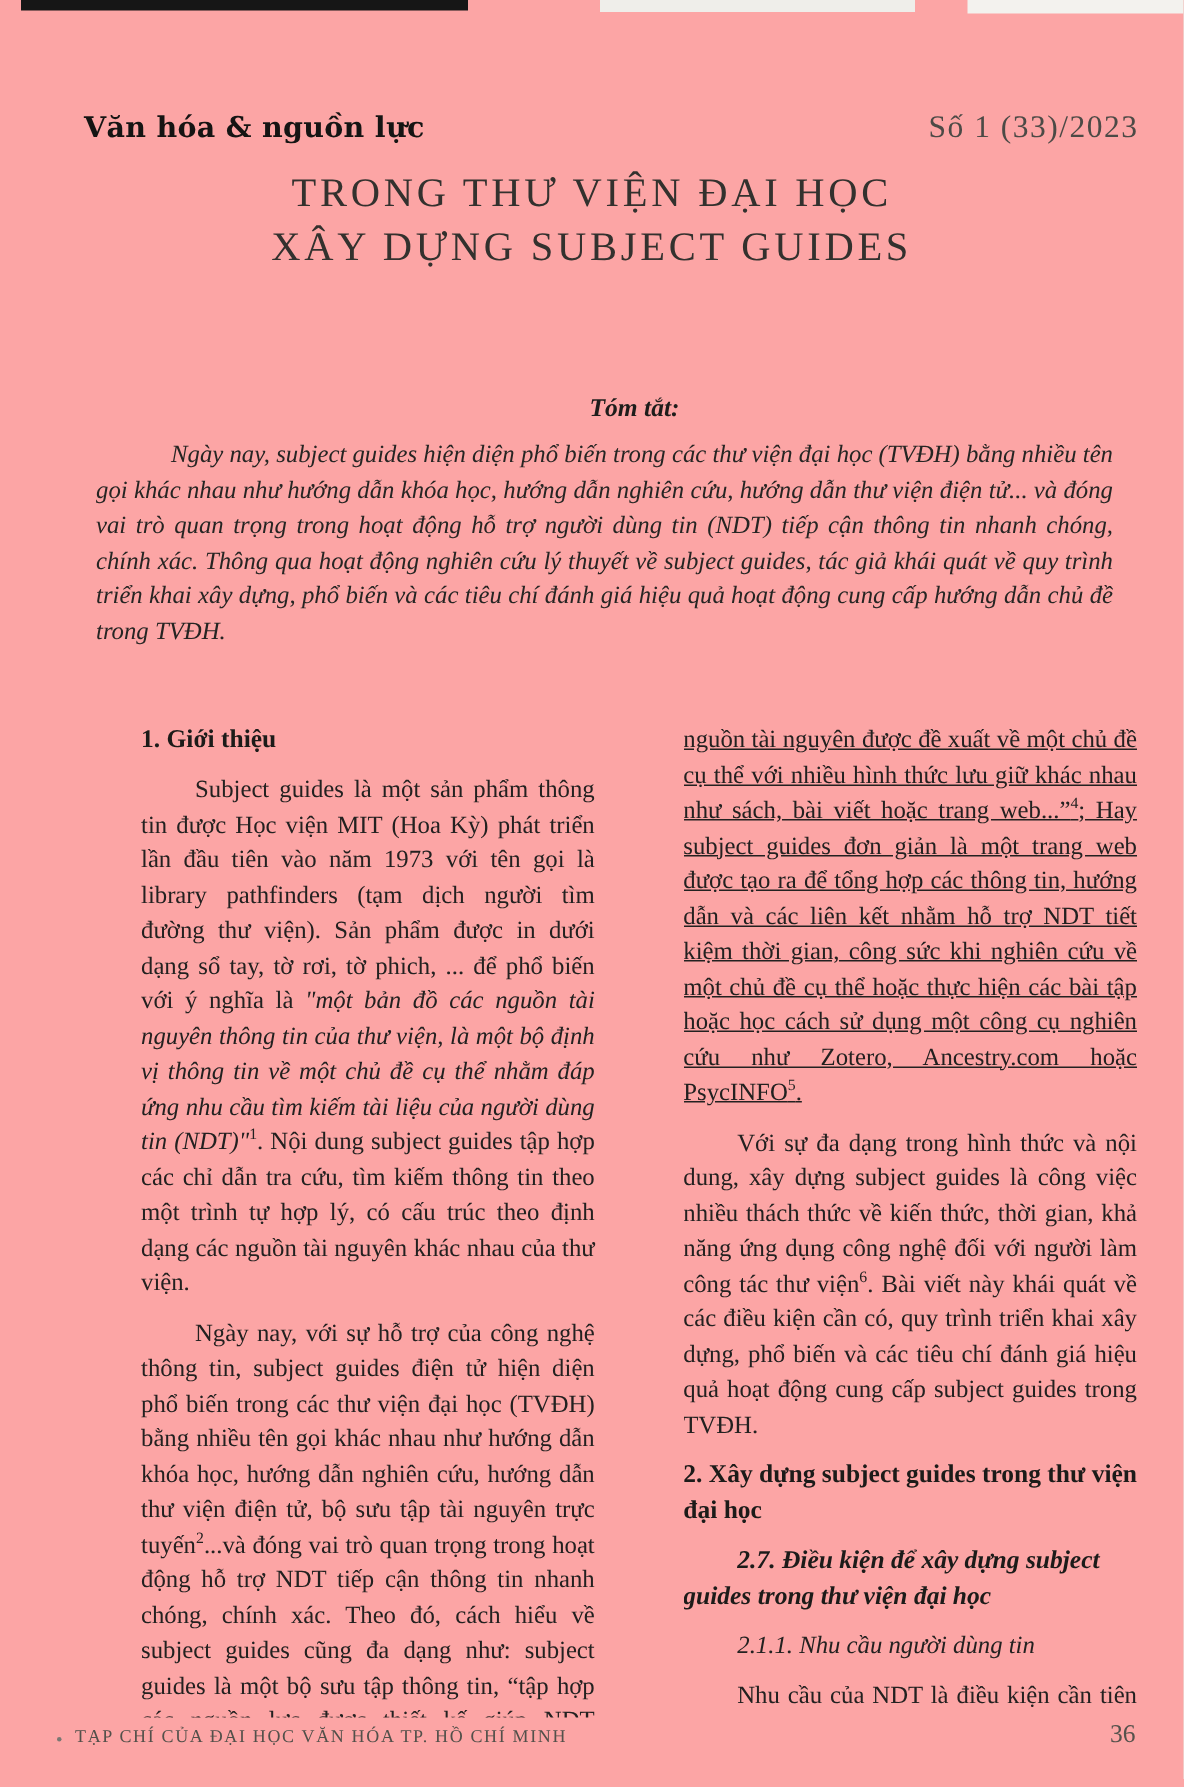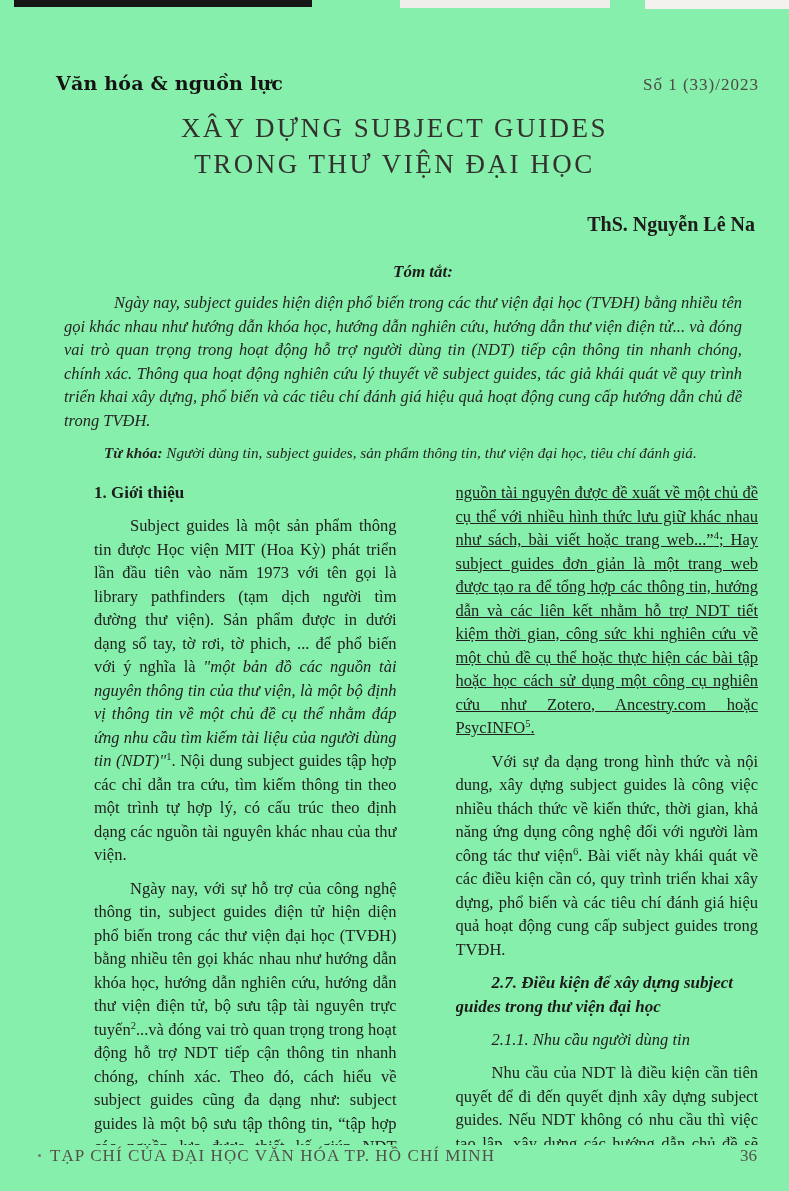--- a/index.html
+++ b/index.html
@@ -1,39 +1,39 @@
 <!DOCTYPE html>
 <html><head>
 <meta charset="utf-8">
 <style>
   html,body{margin:0;padding:0;background:#e9e7e2;}
   .page{
     position:relative;
     width:789px;height:1191px;
     margin:0 auto;
-    background:#86efac;
+    background:#fca5a5;
     font-family:"Liberation Serif", serif;
     color:#232120;
     overflow:hidden;
   }
   
   .scan-bar{position:absolute;top:0;left:14px;width:298px;height:7px;background:#161616;}
   .scan-bar-faint{position:absolute;top:0;left:400px;width:210px;height:8px;background:#efeeea;}
   .scan-bar-faint2{position:absolute;top:0;left:645px;width:220px;height:9px;background:#f3f2ee;}
 
   .header-row{
     position:absolute;top:72px;left:56px;right:30px;
     display:flex;justify-content:space-between;align-items:baseline;
   }
   .journal-name{
     font-family:"DejaVu Serif", serif;
     font-weight:bold;font-size:19px;color:#151413;letter-spacing:.2px;
   }
   .issue-number{
-    font-size:17px;color:#4c4a46;letter-spacing:1px;
+    font-size:21px;color:#4c4a46;letter-spacing:1px;
   }
   .article-title{
     position:absolute;top:110px;left:0;right:0;margin:0;
     text-align:center;font-weight:normal;
     font-size:27px;line-height:36px;letter-spacing:2.5px;
     color:#33312e;
   }
   .article-title .title-line{display:block;}
   .author{
     position:absolute;top:213px;right:34px;
@@ -83,60 +83,59 @@
   .body-p sup{font-size:10.5px;line-height:0;}
   .footer-row{
     position:absolute;top:1146px;left:50px;right:32px;
     display:flex;justify-content:space-between;align-items:baseline;
   }
   .footer-dot{
     position:absolute;left:-12px;top:8px;width:3px;height:3px;border-radius:50%;background:#7a7873;
   }
   .footer-journal{
     position:relative;
-    font-size:17px;letter-spacing:1.1px;color:#53504a;
+    font-size:12px;letter-spacing:1.1px;color:#53504a;
     font-family:"Liberation Serif", serif;
   }
   .page-number{font-size:17px;color:#55524c;}
 </style>
 </head>
 <body>
 
 <div class="page">
   <div class="scan-bar"></div>
   <div class="scan-bar-faint"></div>
   <div class="scan-bar-faint2"></div>
 
   <div class="header-row">
     <div class="journal-name">Văn hóa &amp; nguồn lực</div>
     <div class="issue-number">Số 1 (33)/2023</div>
   </div>
 
   <h1 class="article-title">
+    <span class="title-line">TRONG THƯ VIỆN ĐẠI HỌC</span>
     <span class="title-line">XÂY DỰNG SUBJECT GUIDES</span>
-    <span class="title-line">TRONG THƯ VIỆN ĐẠI HỌC</span>
   </h1>
 
-  <div class="author">ThS. Nguyễn Lê Na</div>
 
   <section class="abstract">
     <div class="abstract-label">Tóm tắt:</div>
     <p class="abstract-body">Ngày nay, subject guides hiện diện phổ biến trong các thư viện đại học (TVĐH) bằng nhiều tên gọi khác nhau như hướng dẫn khóa học, hướng dẫn nghiên cứu, hướng dẫn thư viện điện tử... và đóng vai trò quan trọng trong hoạt động hỗ trợ người dùng tin (NDT) tiếp cận thông tin nhanh chóng, chính xác. Thông qua hoạt động nghiên cứu lý thuyết về subject guides, tác giả khái quát về quy trình triển khai xây dựng, phổ biến và các tiêu chí đánh giá hiệu quả hoạt động cung cấp hướng dẫn chủ đề trong TVĐH.</p>
-    <p class="keywords-line"><strong class="kw-label">Từ khóa:</strong><span> Người dùng tin, subject guides, sản phẩm thông tin, thư viện đại học, tiêu chí đánh giá.</span></p>
   </section>
 
   <div class="columns">
     <div class="col">
       <h2 class="h-num">1. Giới thiệu</h2>
       <p class="body-p"><span>Subject guides là một sản phẩm thông tin được Học viện MIT (Hoa Kỳ) phát triển lần đầu tiên vào năm 1973 với tên gọi là library pathfinders (tạm dịch người tìm đường thư viện). Sản phẩm được in dưới dạng sổ tay, tờ rơi, tờ phich, ... để phổ biến với ý nghĩa là </span><em>"một bản đồ các nguồn tài nguyên thông tin của thư viện, là một bộ định vị thông tin về một chủ đề cụ thể nhằm đáp ứng nhu cầu tìm kiếm tài liệu của người dùng tin (NDT)"</em><sup>1</sup><span>. Nội dung subject guides tập hợp các chỉ dẫn tra cứu, tìm kiếm thông tin theo một trình tự hợp lý, có cấu trúc theo định dạng các nguồn tài nguyên khác nhau của thư viện.</span></p>
       <p class="body-p"><span>Ngày nay, với sự hỗ trợ của công nghệ thông tin, subject guides điện tử hiện diện phổ biến trong các thư viện đại học (TVĐH) bằng nhiều tên gọi khác nhau như hướng dẫn khóa học, hướng dẫn nghiên cứu, hướng dẫn thư viện điện tử, bộ sưu tập tài nguyên trực tuyến</span><sup>2</sup><span>...và đóng vai trò quan trọng trong hoạt động hỗ trợ NDT tiếp cận thông tin nhanh chóng, chính xác. Theo đó, cách hiểu về subject guides cũng đa dạng như: subject guides là một bộ sưu tập thông tin, “tập hợp các nguồn lực được thiết kế giúp NDT nghiên cứu và khám phá một cách đầy đủ về một chủ đề nào đó”</span><sup>3</sup><span>; subject guides là “danh sách các</span></p>
     </div>
     <div class="col">
       <p class="body-p no-indent"><span>nguồn tài nguyên được đề xuất về một chủ đề cụ thể với nhiều hình thức lưu giữ khác nhau như sách, bài viết hoặc trang web...”</span><sup>4</sup><span>; Hay subject guides đơn giản là một trang web được tạo ra để tổng hợp các thông tin, hướng dẫn và các liên kết nhằm hỗ trợ NDT tiết kiệm thời gian, công sức khi nghiên cứu về một chủ đề cụ thể hoặc thực hiện các bài tập hoặc học cách sử dụng một công cụ nghiên cứu như Zotero, Ancestry.com hoặc PsycINFO</span><sup>5</sup><span>.</span></p>
       <p class="body-p"><span>Với sự đa dạng trong hình thức và nội dung, xây dựng subject guides là công việc nhiều thách thức về kiến thức, thời gian, khả năng ứng dụng công nghệ đối với người làm công tác thư viện</span><sup>6</sup><span>. Bài viết này khái quát về các điều kiện cần có, quy trình triển khai xây dựng, phổ biến và các tiêu chí đánh giá hiệu quả hoạt động cung cấp subject guides trong TVĐH.</span></p>
+      <h2 class="h-num">2. Xây dựng subject guides trong thư viện đại học</h2>
       <h3 class="h-sub">2.7. Điều kiện để xây dựng subject guides trong thư viện đại học</h3>
       <h4 class="h-subsub">2.1.1. Nhu cầu người dùng tin</h4>
       <p class="body-p">Nhu cầu của NDT là điều kiện cần tiên quyết để đi đến quyết định xây dựng subject guides. Nếu NDT không có nhu cầu thì việc tạo lập, xây dựng các hướng dẫn chủ đề sẽ trở</p>
     </div>
   </div>
 
   <div class="footer-row">
     <div class="footer-journal"><span class="footer-dot"></span>TẠP CHÍ CỦA ĐẠI HỌC VĂN HÓA TP. HỒ CHÍ MINH</div>
     <div class="page-number">36</div>
   </div>

